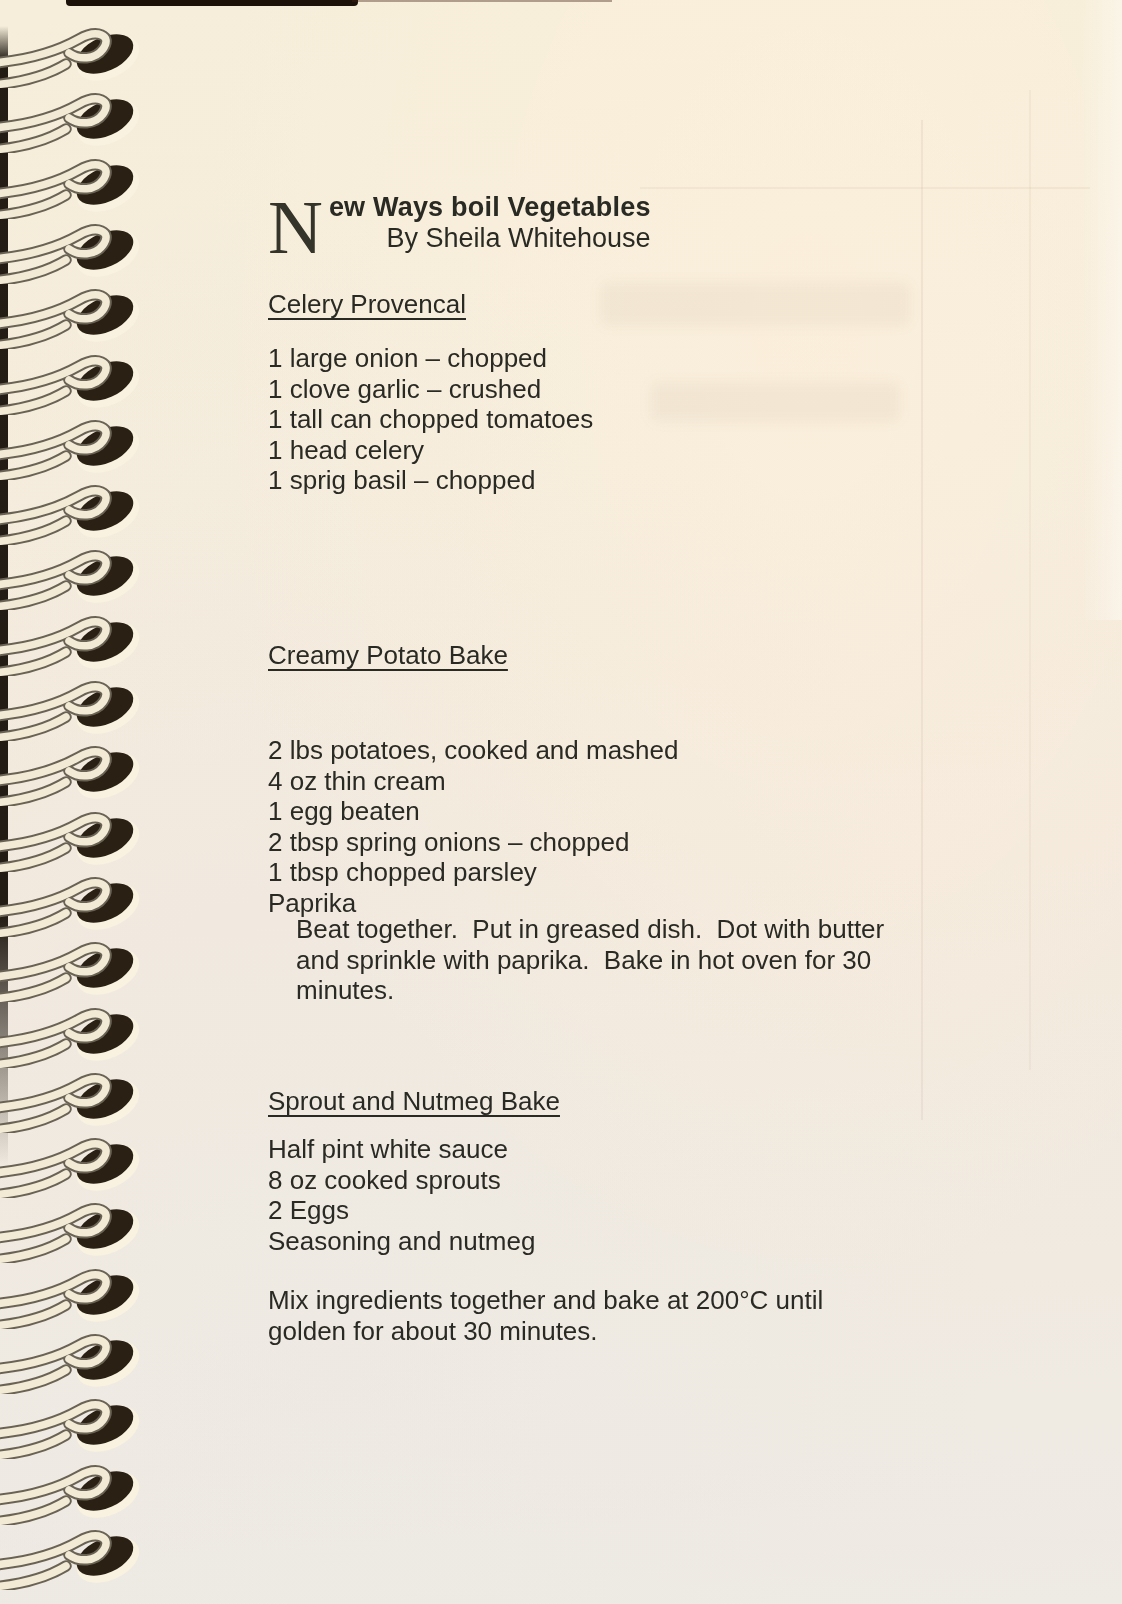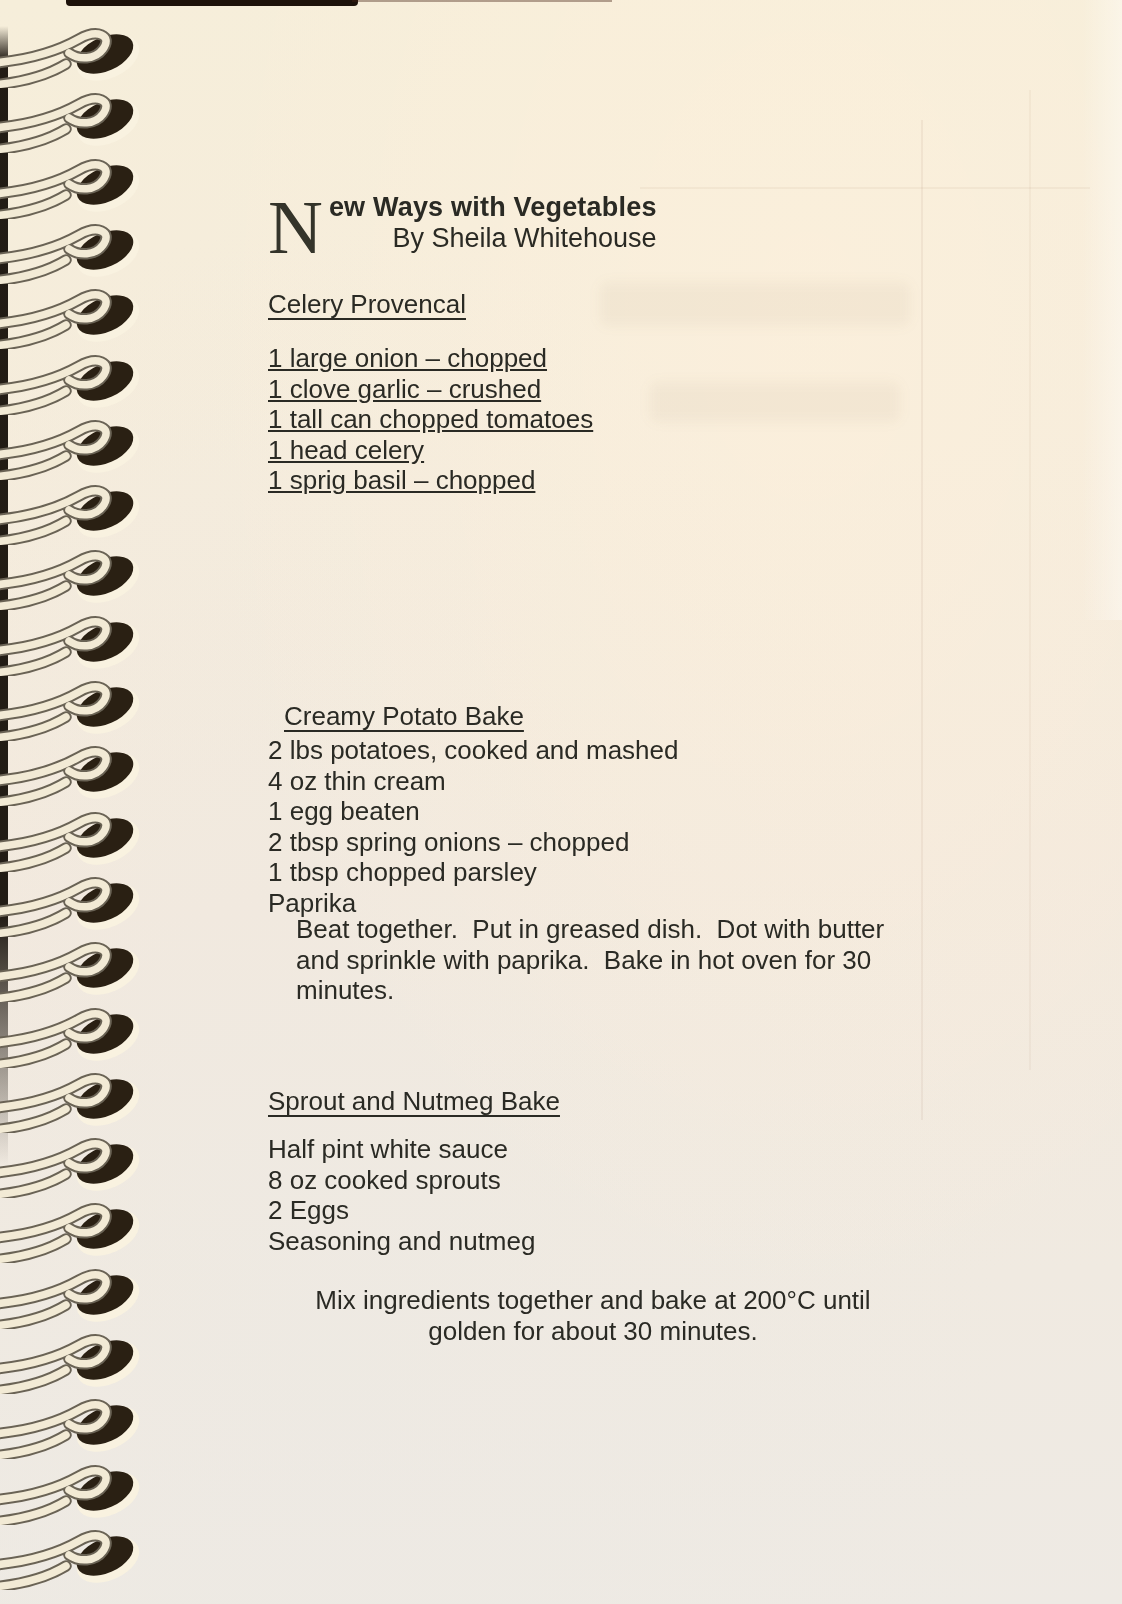--- a/index.html
+++ b/index.html
@@ -81,23 +81,23 @@
     margin: 0; font-size: 26px; font-weight: normal;
     text-decoration: underline;
     text-decoration-thickness: 2px;
     text-underline-offset: 5px;
   }
   .ingredients, .method {
     position: absolute; left: 268px; width: 650px;
     font-size: 26px; line-height: 30.5px;
     white-space: pre-wrap;
   }
-  .t-h1 { top: 289px; } .t-ing1 { top: 343px; text-decoration: underline; } .t-m1 { top: 526px; }
-  .t-h2 { top: 701px; margin-left: 16px; } .t-ing2 { top: 735px; } .t-m2 { top: 914px; margin-left: 28px; }
-  .t-h3 { top: 1086px; } .t-ing3 { top: 1134px; } .t-m3 { top: 1285px; text-align: center; }
+  .t-h1 { top: 289px; } .t-ing1 { top: 343px; } .t-m1 { top: 526px; }
+  .t-h2 { top: 640px; } .t-ing2 { top: 735px; } .t-m2 { top: 914px; margin-left: 28px; }
+  .t-h3 { top: 1086px; } .t-ing3 { top: 1134px; } .t-m3 { top: 1285px; }
 </style>
 </head>
 <body>
 
 <div class="photo">
   <div class="paper"></div>
   <div class="right-light"></div>
   <div class="top-edge"></div>
   <div class="top-edge-thin"></div>
   <div class="left-dark-edge"></div>
@@ -348,21 +348,21 @@
       <path d="M -6 41 C 26 38, 56 30, 79 17 C 97 7, 113 13, 103 27 C 95 38, 79 38, 69 31" stroke="#f2ead5" stroke-width="7.5" fill="none" stroke-linecap="round"></path>
     </svg>
   </div>
     </div>
 
   <div class="content">
 
     <div class="title-block">
       <span class="dropcap">N</span>
       <div>
-        <div class="book-title">ew Ways with Vegetables</div>
+        <div class="book-title">ew Ways boil Vegetables</div>
         <div class="byline">By Sheila Whitehouse</div>
       </div>
     </div>
 
     <h2 class="recipe-title t-h1">Celery Provencal</h2>
     <div class="ingredients t-ing1">1 large onion – chopped
 1 clove garlic – crushed
 1 tall can chopped tomatoes
 1 head celery
 1 sprig basil – chopped</div>

